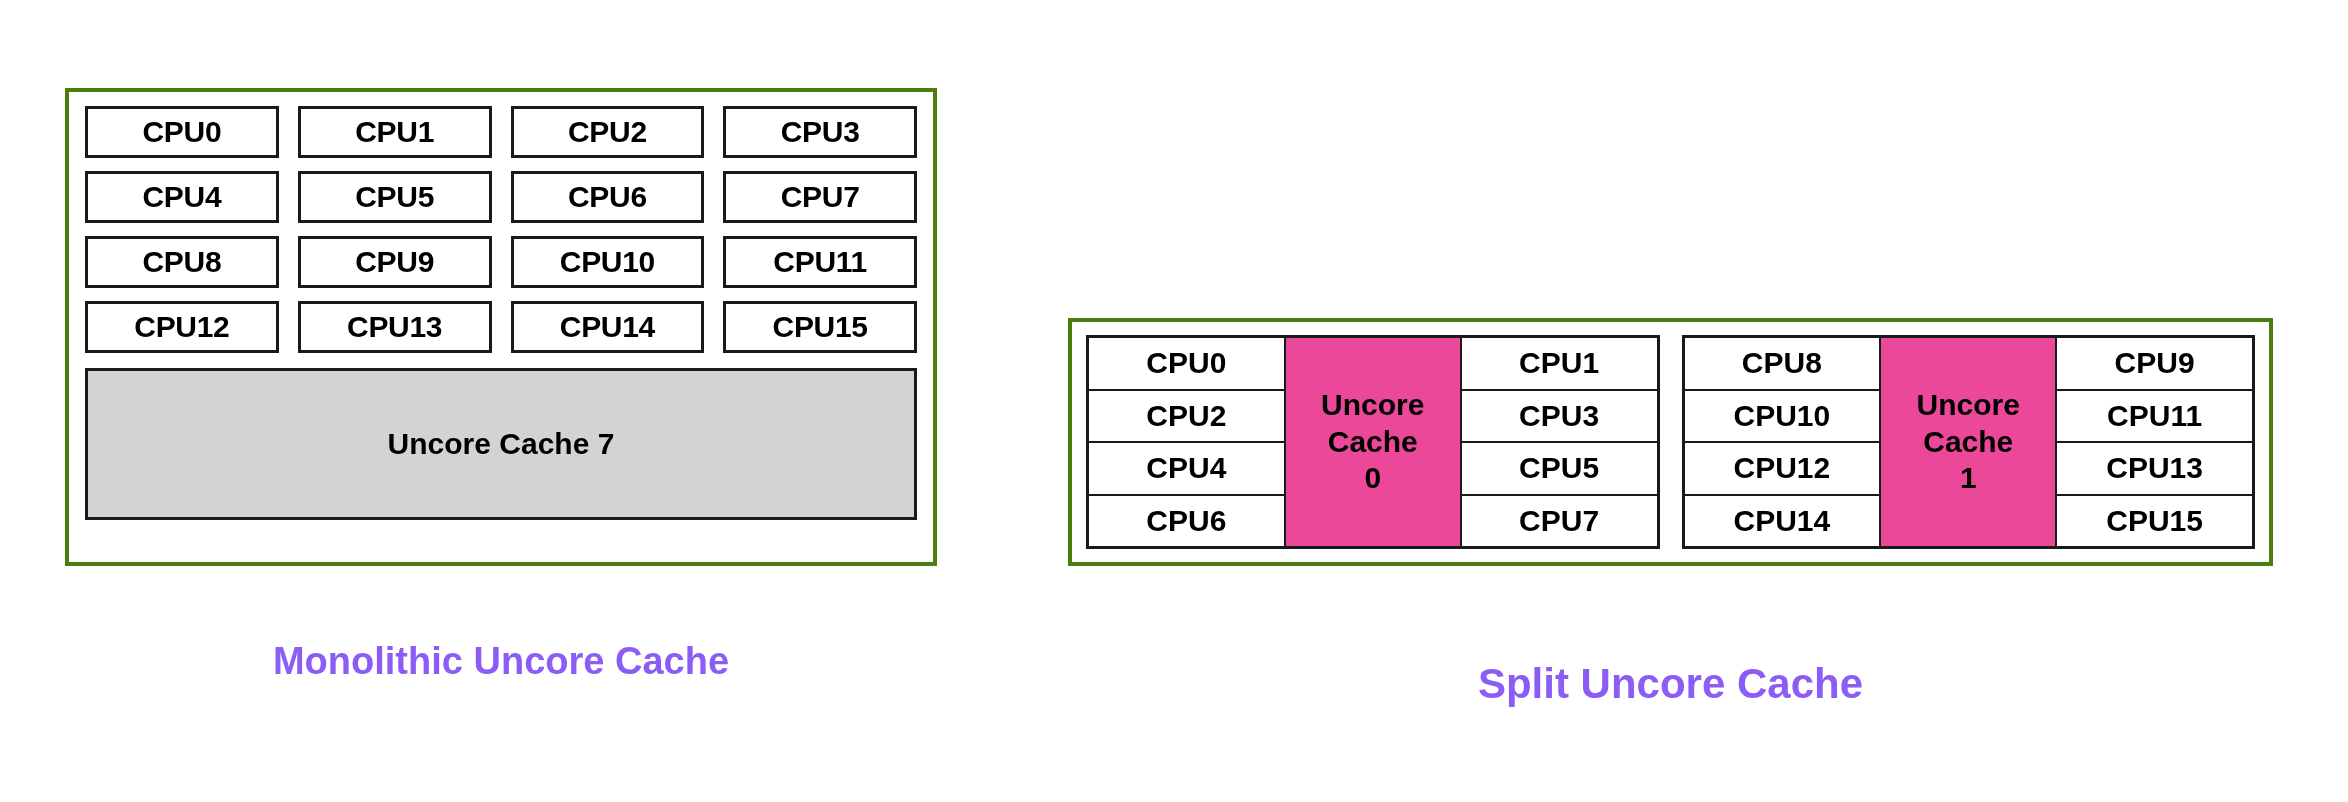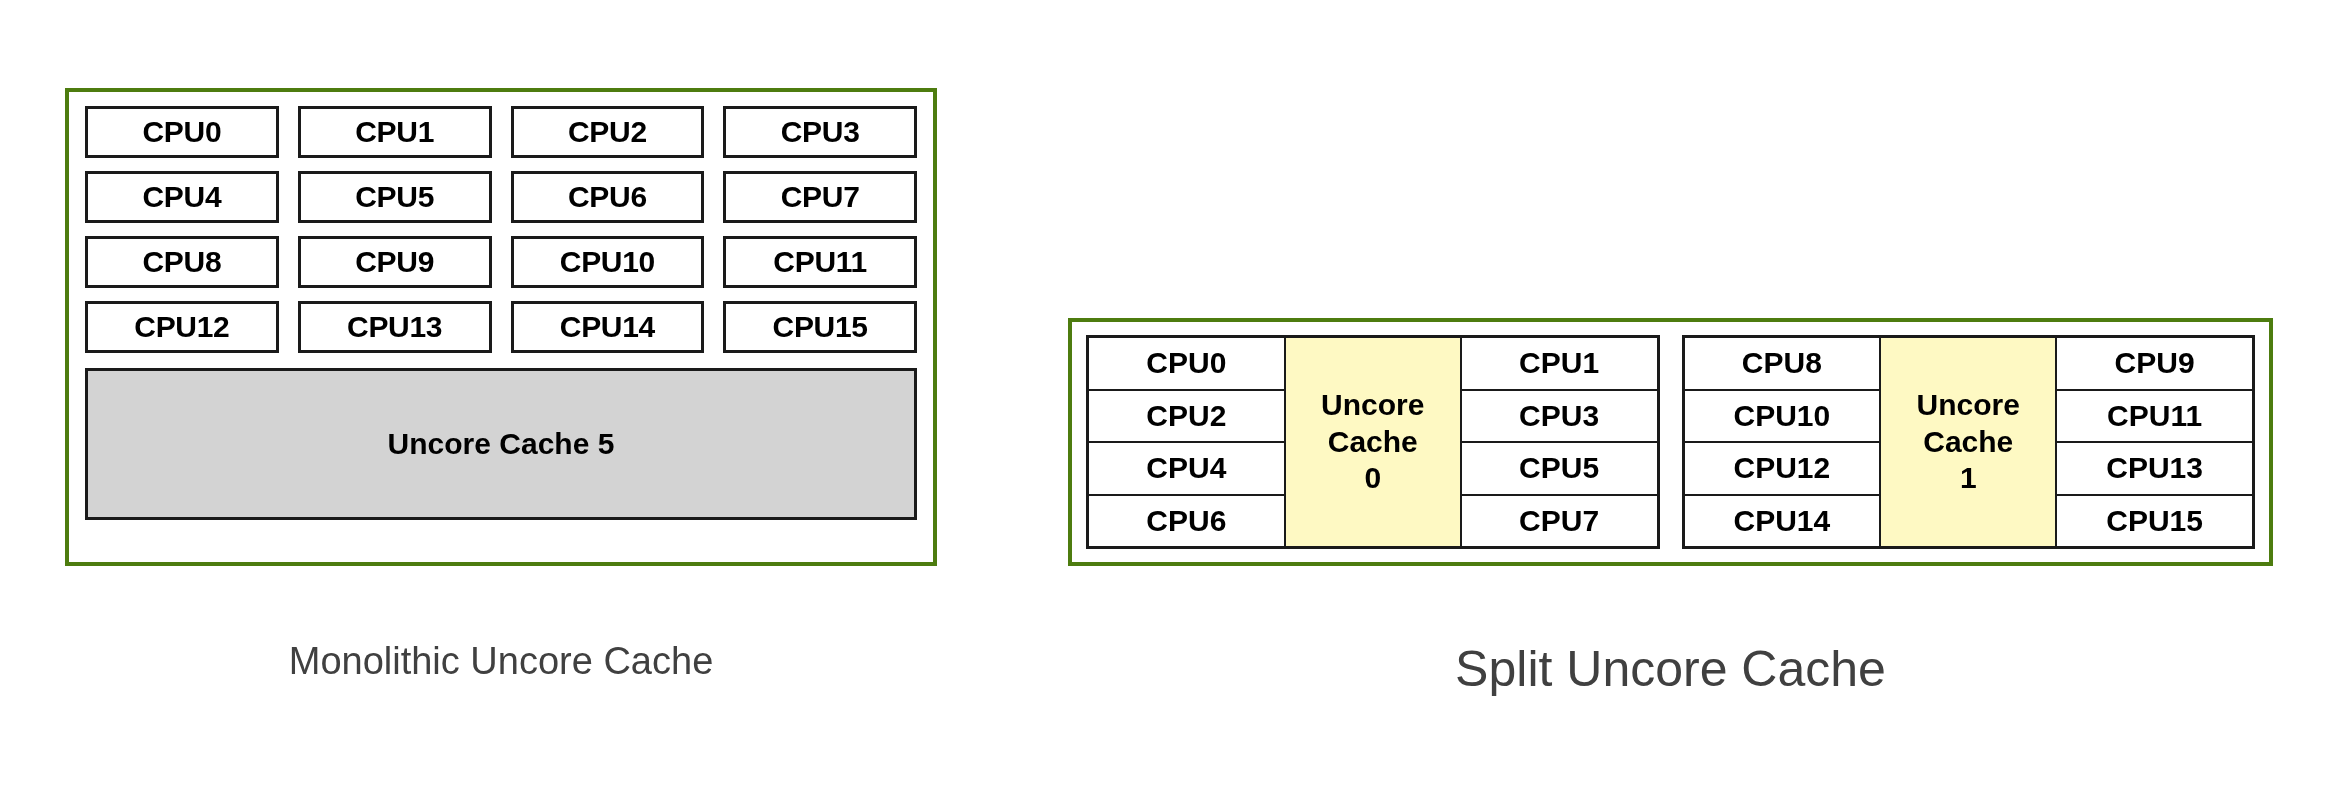--- a/index.html
+++ b/index.html
@@ -19,22 +19,22 @@
   .panel {
     position: absolute;
     box-sizing: border-box;
     border: 4px solid #4d7c0f;
     background: #ffffff;
   }
 
   .caption {
     position: absolute;
     text-align: center;
-    font-weight: normal;
-    color: #404040;
+    font-weight: bold;
+    color: #8b5cf6;
     white-space: nowrap;
   }
 
   
   #monolithic-panel {
     left: 65px;
     top: 88px;
     width: 872px;
     height: 478px;
     padding: 14px 16px 16px 16px;
@@ -121,36 +121,36 @@
   .cluster-col .cpu-cell-sm:last-child {
     border-bottom: none;
   }
 
   .cluster-cache {
     box-sizing: border-box;
     width: 178px;
     flex: 0 0 178px;
     border-left: 2px solid #1a1a1a;
     border-right: 2px solid #1a1a1a;
-    background: #fef9c3;
+    background: #ec4899;
     display: flex;
     flex-direction: column;
     align-items: center;
     justify-content: center;
     font-weight: bold;
     font-size: 30px;
     color: #000000;
     line-height: 1.22;
   }
 
   #split-caption {
     left: 1068px;
-    top: 640px;
+    top: 660px;
     width: 1205px;
-    font-size: 50px;
+    font-size: 42px;
   }
 </style>
 </head>
 <body>
 
 <div class="panel" id="monolithic-panel">
   <div class="cpu-grid">
     <div class="cpu-cell">CPU0</div>
     <div class="cpu-cell">CPU1</div>
     <div class="cpu-cell">CPU2</div>
@@ -165,21 +165,21 @@
     <div class="cpu-cell">CPU9</div>
     <div class="cpu-cell">CPU10</div>
     <div class="cpu-cell">CPU11</div>
 
     <div class="cpu-cell">CPU12</div>
     <div class="cpu-cell">CPU13</div>
     <div class="cpu-cell">CPU14</div>
     <div class="cpu-cell">CPU15</div>
   </div>
 
-  <div class="uncore-wide">Uncore Cache 5</div>
+  <div class="uncore-wide">Uncore Cache 7</div>
 </div>
 
 <div class="caption" id="monolithic-caption">Monolithic Uncore Cache</div>
 
 <div class="panel" id="split-panel">
 
   <div class="cluster">
     <div class="cluster-col">
       <div class="cpu-cell-sm">CPU0</div>
       <div class="cpu-cell-sm">CPU2</div>

